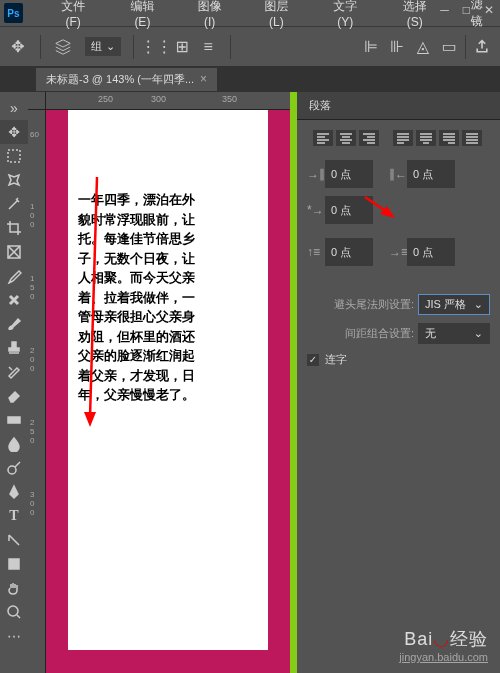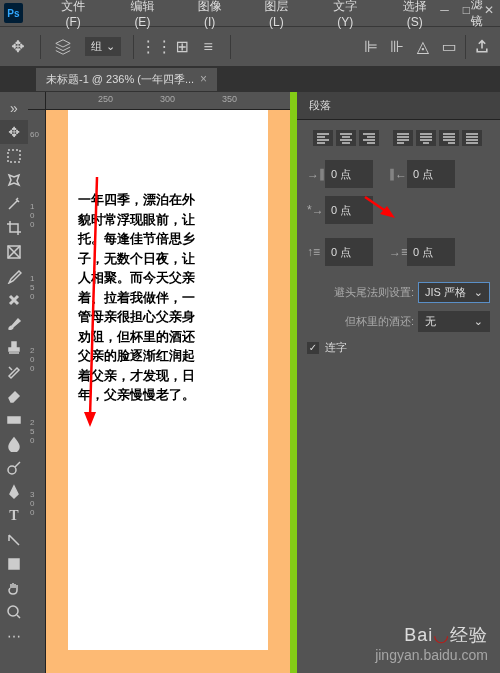--- a/index.html
+++ b/index.html
@@ -19,21 +19,21 @@
 .doctab { background: #535353; padding: 4px 10px; font-size: 11px; color: #ddd; display: flex; align-items: center; gap: 6px; }
 .tab-close { color: #aaa; font-size: 12px; }
 
 .workspace { display: flex; height: calc(673px - 92px); }
 
 .toolbar { width: 28px; background: #535353; display: flex; flex-direction: column; padding-top: 4px; flex-shrink: 0; }
 .tool { width: 28px; height: 24px; display: flex; align-items: center; justify-content: center; color: #ccc; font-size: 14px; }
 .tool.active { background: #454545; }
 .tool svg { width: 16px; height: 16px; stroke: #ccc; fill: none; stroke-width: 1.5; }
 
-.canvas-area { flex: 1; background: #fdba74; position: relative; overflow: hidden; text-decoration: underline; }
+.canvas-area { flex: 1; background: #be185d; position: relative; overflow: hidden; text-decoration: underline; }
 .ruler-h { position: absolute; top: 0; left: 18px; right: 0; height: 18px; background: #535353; display: flex; color: #aaa; font-size: 9px; border-bottom: 1px solid #222; }
 .ruler-h span { position: absolute; top: 2px; }
 .ruler-v { position: absolute; top: 18px; left: 0; width: 18px; bottom: 0; background: #535353; color: #aaa; font-size: 9px; border-right: 1px solid #222; }
 .ruler-v span { position: absolute; left: 2px; writing-mode: vertical-lr; transform: rotate(180deg); }
 .ruler-v span.norot { writing-mode: horizontal-tb; transform: none; font-size: 8px; }
 .canvas-corner { position: absolute; top: 0; left: 0; width: 18px; height: 18px; background: #535353; border-right: 1px solid #222; border-bottom: 1px solid #222; }
 .doc { position: absolute; top: 18px; left: 40px; width: 200px; height: 540px; background: #fff; }
 .doc-text { font-family: "SimHei", sans-serif; font-size: 13px; font-weight: 900; color: #000; line-height: 1.5; padding: 80px 0 0 10px; white-space: pre-line; }
 .red-arrow { position: absolute; }
 
@@ -51,21 +51,21 @@
 .setting-row { display: flex; align-items: center; margin-bottom: 8px; justify-content: flex-end; gap: 4px; }
 .setting-label { color: #aaa; font-size: 11px; }
 .setting-select { background: #3a3a3a; border: 1px solid #5a8fc7; color: #ddd; padding: 2px 6px; font-size: 11px; width: 72px; display: flex; justify-content: space-between; align-items: center; }
 .setting-select.noborder { border: 1px solid transparent; }
 .checkbox-row { display: flex; align-items: center; gap: 6px; margin-top: 4px; }
 .checkbox { width: 12px; height: 12px; background: #3a3a3a; display: flex; align-items: center; justify-content: center; color: #ddd; font-size: 10px; }
 
 .watermark { position: absolute; right: 12px; bottom: 10px; text-align: right; color: #fff; opacity: 0.8; }
 .watermark .brand { font-size: 18px; font-weight: 200; letter-spacing: 1px; }
 .watermark .brand b { font-weight: normal; }
-.watermark .url { font-size: 14px; color: #bbb; }
+.watermark .url { font-size: 11px; color: #bbb; text-decoration: underline; }
 
 .win-controls { position: absolute; top: 3px; right: 6px; display: flex; gap: 14px; color: #ccc; font-size: 12px; }
 </style>
 </head>
 <body>
 
 <div class="menubar">
   <div class="ps-logo">Ps</div>
   <div class="menu-item">文件(F)</div>
   <div class="menu-item">编辑(E)</div>
@@ -109,21 +109,21 @@
     <div class="opt-icon">
       <svg viewBox="0 0 20 20" width="16" height="16">
           <path d="M4 12v4h12v-4 M10 2v10 M6 6l4-4 4 4" stroke="#ccc" fill="none" stroke-width="2"></path>
         </svg>
     </div>
   </div>
 </div>
 
 <div class="tabbar">
   <div class="doctab">
-    <span>未标题-1 @ 236% (一年四季...</span>
+    <span>未标题-3 @ 143% (一年四季...</span>
     <span class="tab-close">×</span>
   </div>
 </div>
 
 <div class="workspace">
 
   <div class="toolbar">
     <div class="tool">»</div>
     <div class="tool active">✥</div>
     <div class="tool">
@@ -225,21 +225,21 @@
           <path d="M11 11l3 3"></path>
         </svg>
       </div>
     <div class="tool">⋯</div>
   </div>
 
   <div class="canvas-area">
     <div class="canvas-corner"></div>
     <div class="ruler-h">
       <span style="left:52px">250</span>
-      <span style="left:114px">300</span>
+      <span style="left:105px">300</span>
       <span style="left:176px">350</span>
     </div>
     <div class="ruler-v">
       <span class="norot" style="top:20px">60</span>
       <span class="norot" style="top:92px">1<br>0<br>0</span>
       <span class="norot" style="top:164px">1<br>5<br>0</span>
       <span class="norot" style="top:236px">2<br>0<br>0</span>
       <span class="norot" style="top:308px">2<br>5<br>0</span>
       <span class="norot" style="top:380px">3<br>0<br>0</span>
     </div>
@@ -329,29 +329,29 @@
           </div>
         <div class="input-item">
             <span class="input-icon">→≡</span>
             <input class="num-input" value="0 点" style="">
           </div>
       </div>
       <svg style="position:absolute;top:192px;right:100px" width="40" height="30">
         <line x1="5" y1="5" x2="30" y2="22" stroke="#ff0000" stroke-width="2.5"></line>
         <polygon points="35,26 20,22 27,14" fill="#ff0000"></polygon>
       </svg>
-      <div class="setting-row" style="margin-top:16px">
+      <div class="setting-row" style="margin-top:28px">
         <span class="setting-label">避头尾法则设置:</span>
         <div class="setting-select">
             <span>JIS 严格</span>
             <span>⌄</span>
           </div>
       </div>
       <div class="setting-row">
-        <span class="setting-label">但杯里的酒还:</span>
+        <span class="setting-label">间距组合设置:</span>
         <div class="setting-select noborder">
             <span>无</span>
             <span>⌄</span>
           </div>
       </div>
       <div class="checkbox-row">
         <div class="checkbox">✓</div>
         <span>连字</span>
       </div>
     </div>

